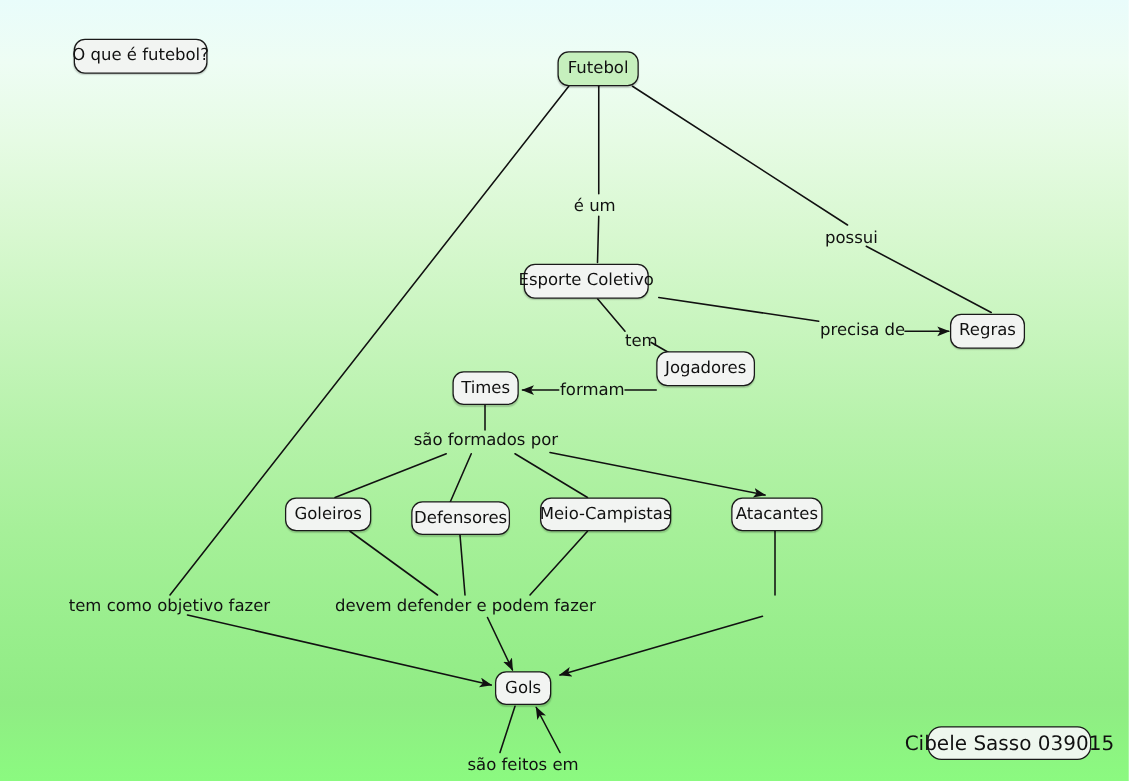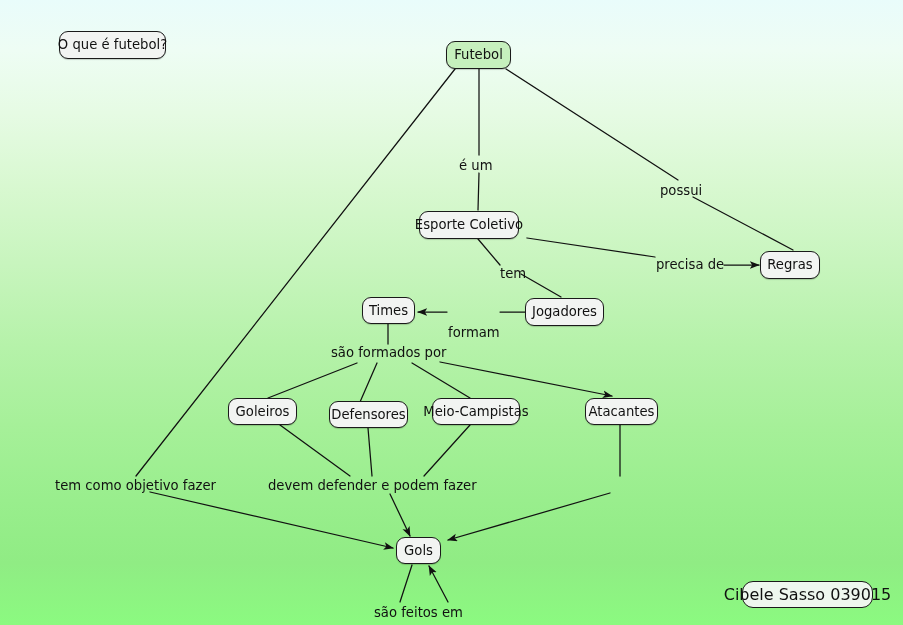--- a/index.html
+++ b/index.html
@@ -139,43 +139,43 @@
   </svg>
 
   <div class="node" style="left:59px; top:31px; width:107px; height:28px;">O que é futebol?</div>
 
   <div class="node accent" style="left:446px; top:41px; width:65px; height:28px;">Futebol</div>
 
   <div class="node" style="left:419px; top:211px; width:100px; height:28px;text-align:center;">Esporte Coletivo</div>
 
   <div class="node" style="left:760px; top:251px; width:60px; height:28px;">Regras</div>
 
-  <div class="node" style="left:525px; top:298px; width:79px; height:28px;">Jogadores</div>
+  <div class="node" style="left:525px; top:281px; width:79px; height:28px;">Jogadores</div>
 
   <div class="node" style="left:362px; top:297px; width:53px; height:27px;">Times</div>
 
   <div class="node" style="left:228px; top:398px; width:69px; height:27px;">Goleiros</div>
 
   <div class="node" style="left:329px; top:401px; width:79px; height:27px;">Defensores</div>
 
-  <div class="node" style="left:432px; top:398px; width:88px; height:27px;">Meio-Campistas</div>
+  <div class="node" style="left:432px; top:398px; width:105px; height:27px;">Meio-Campistas</div>
 
   <div class="node" style="left:585px; top:398px; width:73px; height:27px;">Atacantes</div>
 
   <div class="node" style="left:396px; top:537px; width:45px; height:27px;">Gols</div>
 
   <div class="link-label" style="left:459px; top:159px;">é um</div>
 
   <div class="link-label" style="left:660px; top:184px;">possui</div>
 
   <div class="link-label" style="left:656px; top:258px;">precisa de</div>
 
   <div class="link-label" style="left:500px; top:267px;">tem</div>
 
-  <div class="link-label" style="left:448px; top:306px;margin-top:20px;">formam</div>
+  <div class="link-label" style="left:448px; top:306px;">formam</div>
 
   <div class="link-label" style="left:331px; top:346px;">são formados por</div>
 
   <div class="link-label" style="left:30px; top:479px;margin-left:25px;">tem como objetivo fazer</div>
 
   <div class="link-label" style="left:268px; top:479px;text-align:right;">devem defender e podem fazer</div>
 
 
   <div class="link-label" style="left:374px; top:606px;">são feitos em</div>
 

